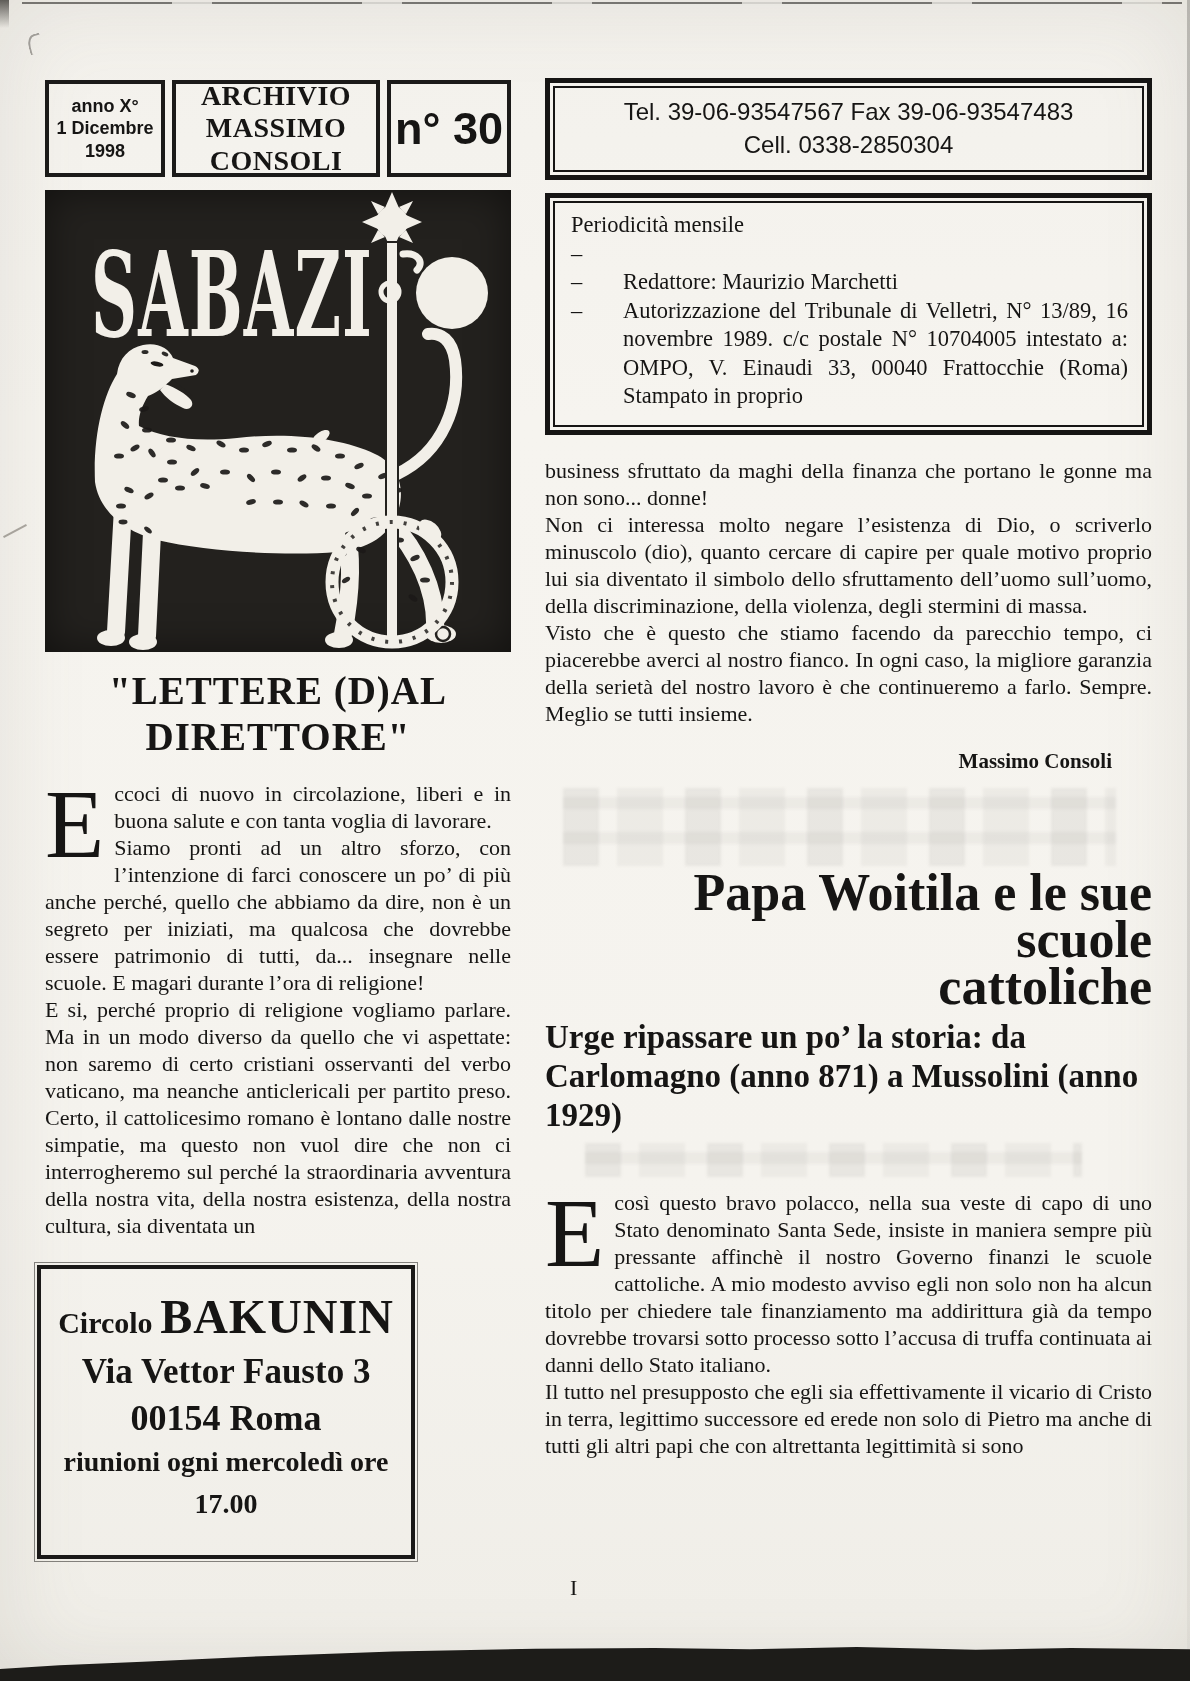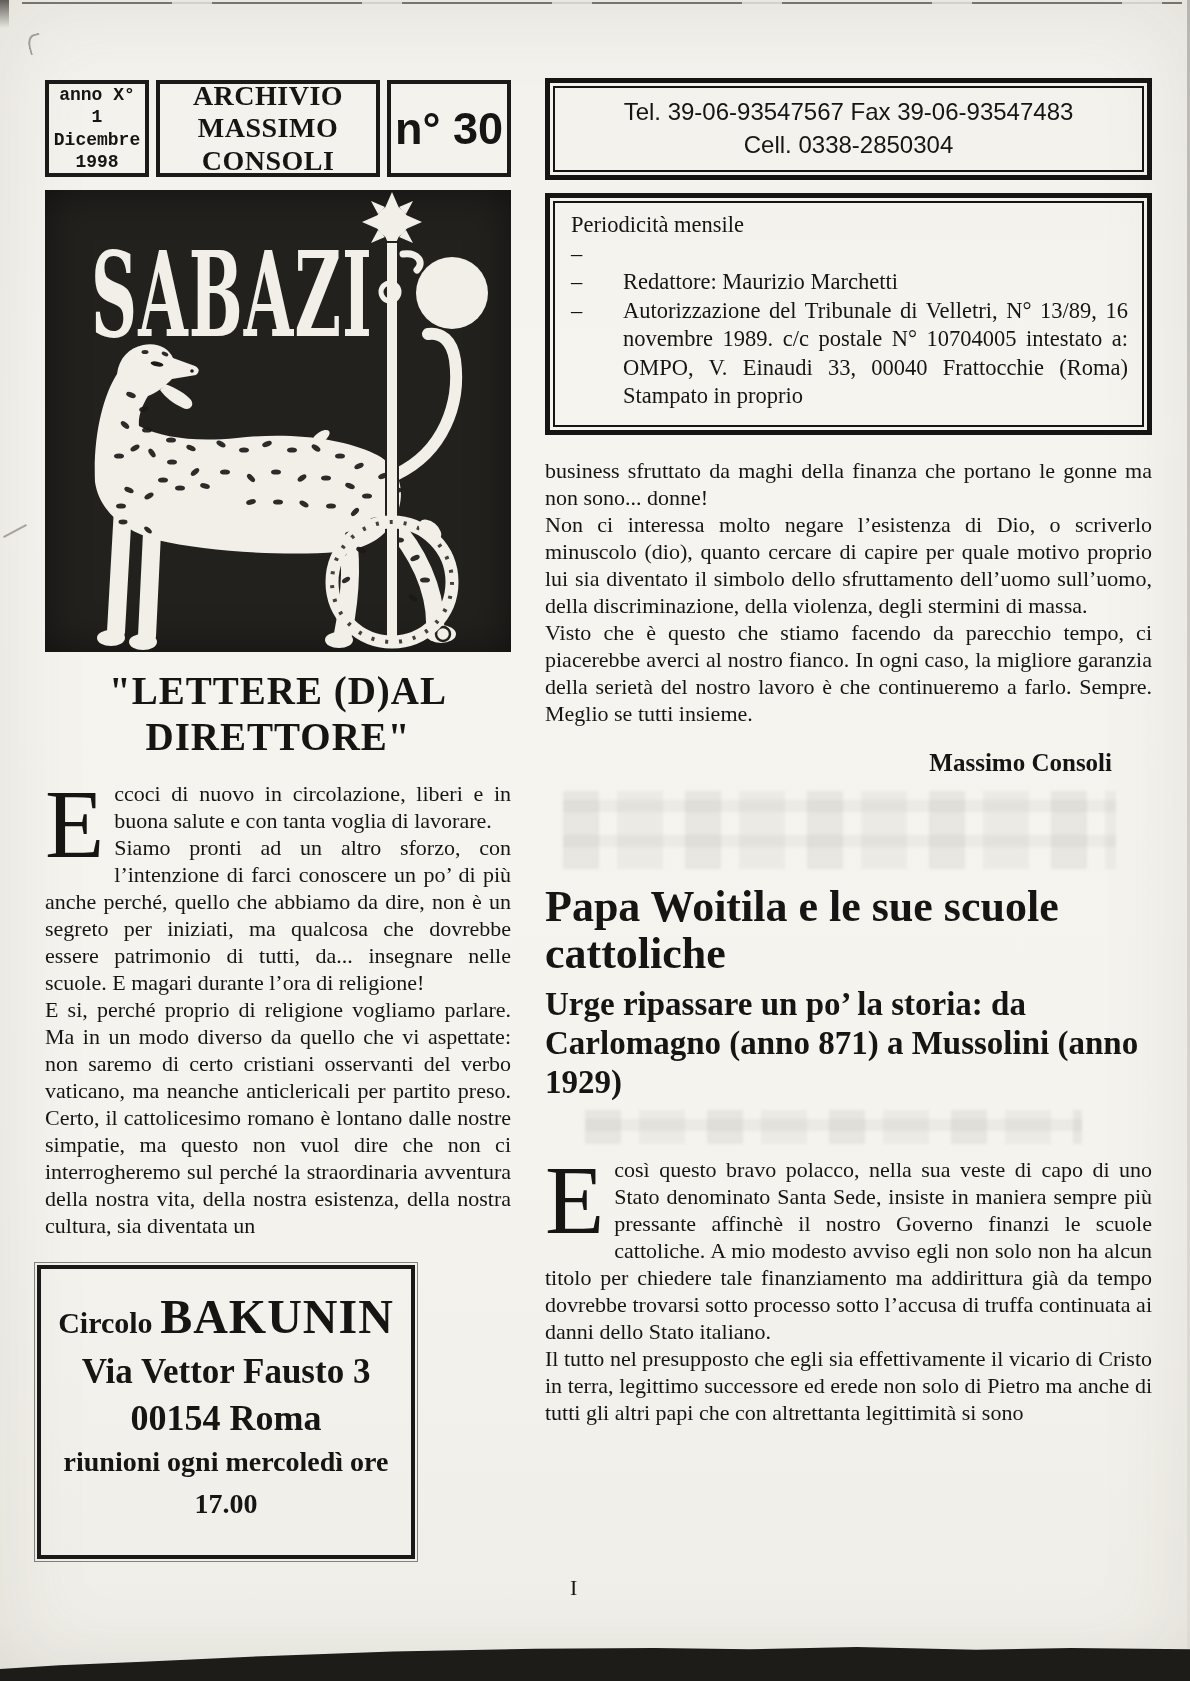--- a/index.html
+++ b/index.html
@@ -27,21 +27,21 @@
     background:linear-gradient(180deg,rgba(60,58,54,.28),rgba(60,58,54,.04));}
 
   
   .col-left{position:absolute;left:45px;top:80px;width:466px;}
   .col-right{position:absolute;left:545px;top:78px;width:607px;}
 
   
   .masthead-row{display:flex;gap:7px;height:97px;}
   .mbox{border:4px solid #1b1a19;box-sizing:border-box;display:flex;flex-direction:column;
     align-items:center;justify-content:center;text-align:center;}
-  .mbox.issue{width:104px;font-family:Liberation Mono, monospace;font-weight:700;
+  .mbox.issue{width:120px;font-family:Liberation Sans, sans-serif;font-weight:700;
     font-size:18px;line-height:1.25;}
   .mbox.archive{flex:1;font-weight:700;font-size:28px;line-height:1.15;letter-spacing:.5px;}
   .mbox.number{width:124px;font-family:"Liberation Sans",sans-serif;font-weight:700;font-size:45px;}
 
   
   .logo-box{margin-top:13px;height:462px;background:#23211e;position:relative;
     box-shadow:inset 0 0 40px rgba(0,0,0,.5);}
   .logo-box svg{display:block;width:100%;height:100%;}
 
   
@@ -67,30 +67,30 @@
   .contact-box .dbox-in{padding:7px 4px 9px;text-align:center;
     font-family:"Liberation Sans",sans-serif;font-weight:400;font-size:24px;line-height:33px;}
   .imprint-box{margin-top:13px;}
   .imprint-box .dbox-in{padding:8px 14px 14px 8px;font-size:22.5px;line-height:28.5px;}
   .imprint-lead{margin-left:8px;}
   .imprint-item{display:flex;}
   .imprint-item .dash{width:52px;padding-left:8px;flex:none;}
   .imprint-item .it{flex:1;text-align:justify;}
 
   .rc-p1{margin-top:22px;}
-  .signature{margin:22px 40px 0 0;text-align:right;font-weight:700;font-size:25px;}
+  .signature{margin:22px 40px 0 0;text-align:right;font-weight:700;font-size:21px;}
 
   .ghost{opacity:.55;filter:blur(1.7px);
     background:
      repeating-linear-gradient(90deg,rgba(92,89,84,.16) 0 36px,rgba(92,89,84,0) 36px 54px,rgba(92,89,84,.11) 54px 100px,rgba(92,89,84,0) 100px 122px),
      repeating-linear-gradient(180deg,transparent 0 9px,rgba(75,72,67,.10) 9px 21px,transparent 21px 35px);}
   .ghost1{height:78px;margin:14px 36px 2px 18px;}
   .ghost2{height:34px;margin:8px 70px 0 40px;}
 
-  .article2-title{margin:14px 0 0;text-align:left;font-size:44px;line-height:47px;font-weight:700;}
+  .article2-title{margin:3px 0 0;text-align:right;font-size:52px;line-height:47px;font-weight:700;}
   .article2-subtitle{margin:8px 0 0;text-align:left;font-size:33px;line-height:39px;font-weight:700;}
   .a2p1{margin-top:12px;}
 
   .page-number{position:absolute;left:570px;top:1575px;font-size:22px;}
 </style>
 </head>
 <body>
 
 <div class="page">
 

